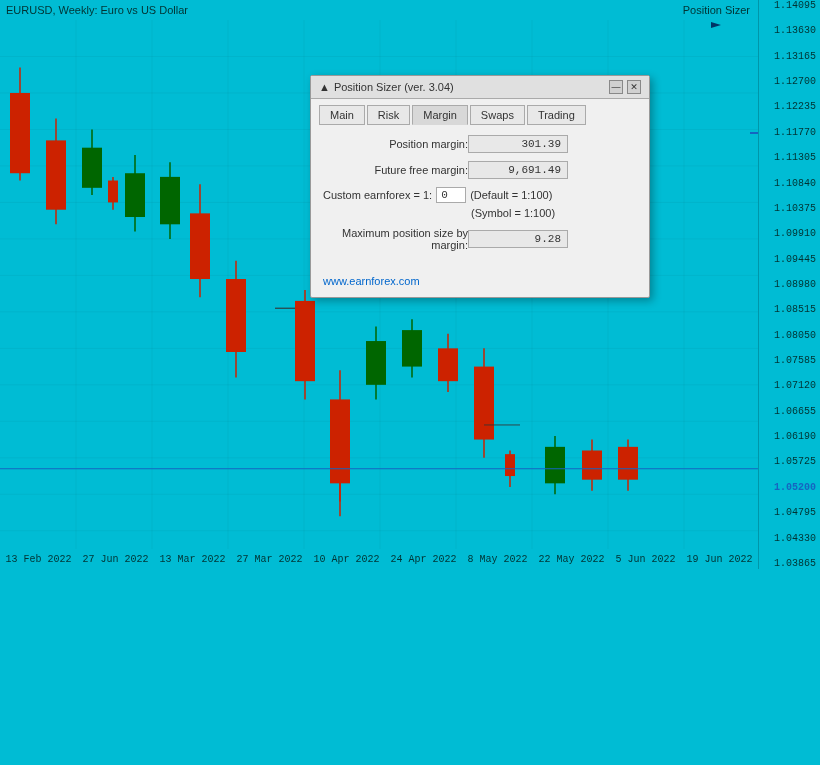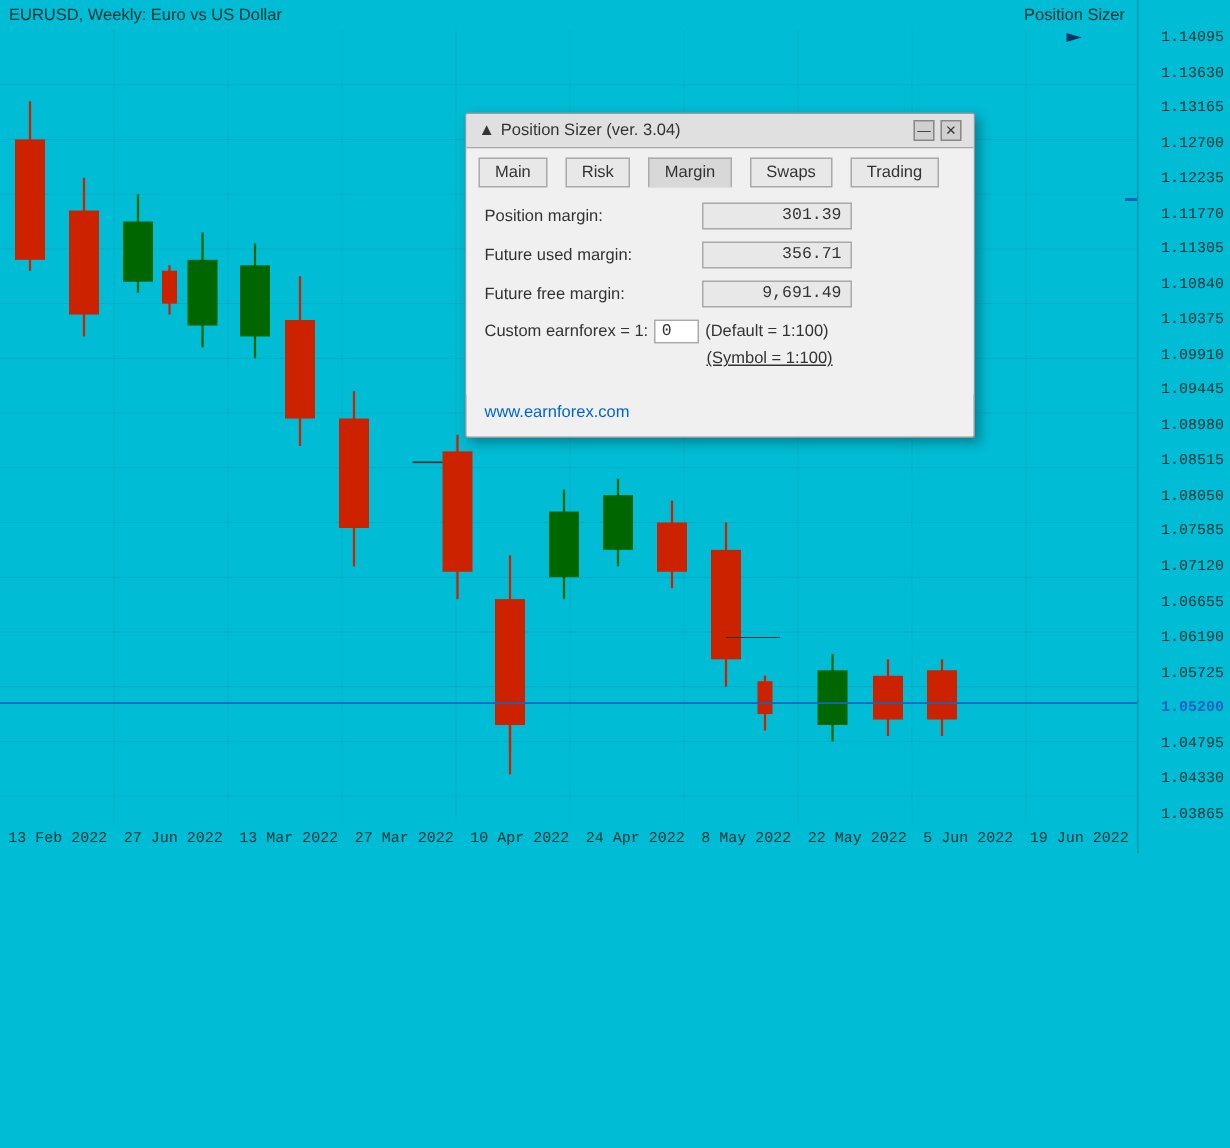--- a/index.html
+++ b/index.html
@@ -26,21 +26,21 @@
       position: absolute;
       right: 0;
       top: 0;
       width: 62px;
       height: 100%;
       background: #00BCD4;
       border-left: 1px solid rgba(0,0,0,0.2);
       display: flex;
       flex-direction: column;
       justify-content: space-between;
-      padding: 20px 4px;
+      padding: 0 4px;
     }
     .price-label {
       font-size: 10px;
       color: #003333;
       text-align: right;
       font-family: 'Courier New', monospace;
     }
 
     
     .time-axis {
@@ -148,21 +148,21 @@
       border: 1px solid #888;
       cursor: pointer;
       display: flex;
       align-items: center;
       justify-content: center;
       font-size: 9px;
       color: #333;
     }
     .dialog-tabs {
       display: flex;
-      gap: 12px;
+      gap: 2px;
       padding: 6px 8px 0 8px;
       background: #F0F0F0;
     }
     .tab-btn {
       padding: 3px 10px;
       font-size: 11px;
       font-family: Arial, sans-serif;
       border: 1px solid #AAA;
       background: #E8E8E8;
       cursor: pointer;
@@ -181,20 +181,21 @@
       display: flex;
       align-items: center;
       margin-bottom: 8px;
     }
     .field-label {
       font-size: 11px;
       color: #333;
       font-family: Arial, sans-serif;
       width: 145px;
       flex-shrink: 0;
+      text-align: right;
     }
     .field-value {
       background: #E8E8E8;
       border: 1px solid #AAA;
       font-size: 11px;
       font-family: 'Courier New', monospace;
       color: #333;
       text-align: right;
       padding: 2px 6px;
       width: 100px;
@@ -224,21 +225,20 @@
       font-size: 11px;
       color: #333;
       font-family: Arial, sans-serif;
     }
     .symbol-note {
       font-size: 11px;
       color: #333;
       font-family: Arial, sans-serif;
       margin-left: 148px;
       margin-bottom: 8px;
-      text-decoration: underline;
     }
     .dialog-footer {
       padding: 2px 12px 8px 12px;
     }
     .footer-link {
       font-size: 11px;
       color: #0066CC;
       font-family: Arial, sans-serif;
       text-decoration: none;
     }
@@ -415,38 +415,38 @@
       <button class="tab-btn">Trading</button>
     </div>
 
     <div class="dialog-content">
 
       <div class="field-row">
         <span class="field-label">Position margin:</span>
         <span class="field-value">301.39</span>
       </div>
 
-      <div class="field-row">
-        <span class="field-label">Future used margin:</span>
-        <span class="field-value">356.71</span>
-      </div>
 
       <div class="field-row">
         <span class="field-label">Future free margin:</span>
         <span class="field-value">9,691.49</span>
       </div>
 
       <div class="leverage-row">
         <span class="leverage-label">Custom earnforex =  1:</span>
         <input class="leverage-input" type="text" value="0" style="">
         <span class="leverage-note">(Default = 1:100)</span>
       </div>
 
       <div class="symbol-note">(Symbol = 1:100)</div>
 
+      <div class="field-row">
+        <span class="field-label">Maximum position size by margin:</span>
+        <span class="field-value">9.28</span>
+      </div>
     </div>
 
     <div class="dialog-footer">
       <a class="footer-link" href="#">www.earnforex.com</a>
     </div>
   </div>
 
 </div>
 
 </body></html>

